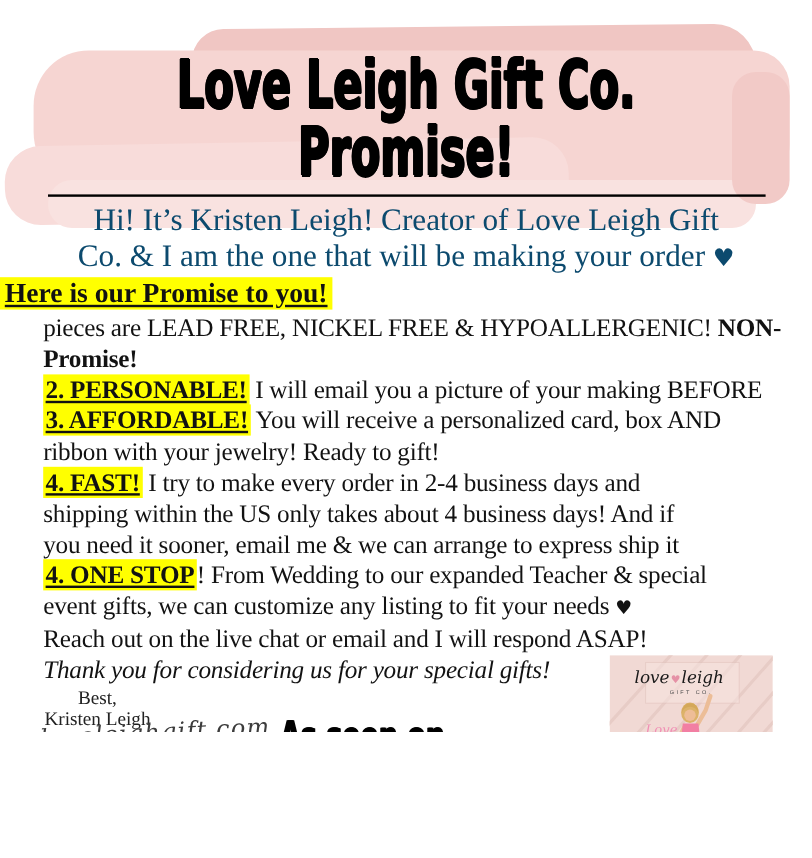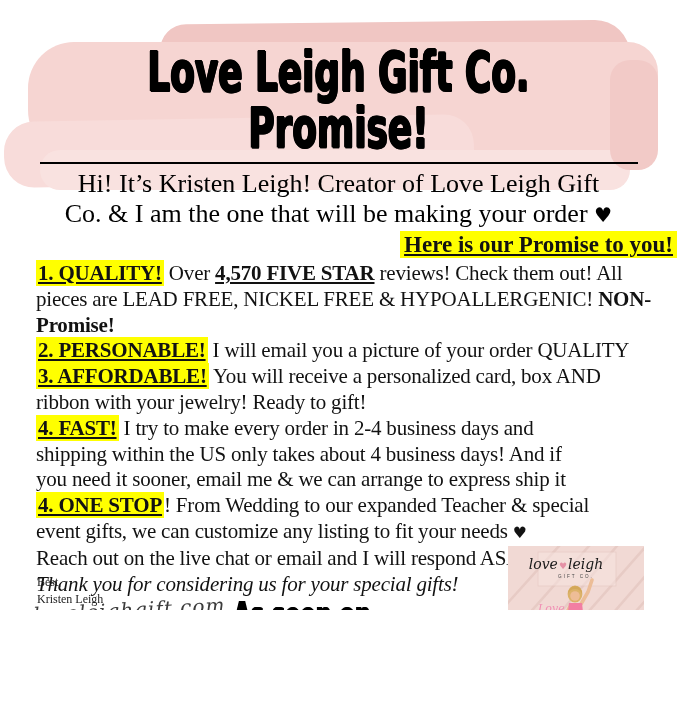--- a/index.html
+++ b/index.html
@@ -12,35 +12,35 @@
   .wash-c{top:118px;left:4px;width:470px;height:66px;background:#f8dcda;border-radius:30px;transform:rotate(-1deg);}
   .wash-d{top:150px;left:40px;width:590px;height:40px;background:#f9e2e0;border-radius:24px;}
   .wash-e{top:60px;left:610px;width:48px;height:110px;background:#f2cac7;border-radius:20px;}
 
   .title{position:relative;margin:0;padding-top:44px;text-align:center;line-height:1;
          font-family:"DejaVu Sans",sans-serif;font-weight:900;font-size:56px;color:#000;
          transform:scaleX(.64);transform-origin:50% 50%;
          text-shadow:1.4px 0 #000,-1.4px 0 #000,0 1.2px #000,0 -1.2px #000,1px 1px #000,-1px -1px #000;}
   .title-underline{position:relative;width:598px;height:2px;background:#000;margin:6px auto 0;}
 
-  .intro{position:relative;margin-top:5px;text-align:center;font-size:26px;line-height:30px;color:#000000;}
+  .intro{position:relative;margin-top:5px;text-align:center;font-size:26px;line-height:30px;color:#0c4a6e;}
   .heart{font-family:"DejaVu Sans",sans-serif;font-size:.78em;}
 
-  .promise{position:relative;text-align:right;margin-top:2px;font-size:23px;font-weight:bold;}
+  .promise{position:relative;text-align:left;margin-top:2px;font-size:23px;font-weight:bold;}
   .promise .hl-band{background:#ffff00;text-decoration:underline;padding:1px 4px;}
 
   .body-block{position:relative;margin-top:3px;padding-left:36px;font-size:21px;line-height:25.8px;letter-spacing:-.2px;}
   .bline{white-space:nowrap;}
   .seg-hl{background:#ffff00;font-weight:bold;text-decoration:underline;padding:1px 2px;}
   .seg-bu{font-weight:bold;text-decoration:underline;}
   .seg-b{font-weight:bold;}
   .seg-i{font-style:italic;}
   .seg-heart{font-family:"DejaVu Sans",sans-serif;font-size:.75em;margin-left:5px;}
 
-  .signoff{position:absolute;left:37px;top:574px;font-size:12px;line-height:17px;color:#222;}
+  .signoff{position:absolute;left:37px;top:574px;font-size:16px;line-height:17px;color:#222;text-align:center;}
   .sig-script{position:absolute;left:30px;top:598px;width:200px;text-align:center;
               font-family:"DejaVu Serif",serif;font-style:italic;font-size:20px;color:#3c3c3c;
               letter-spacing:1px;transform:rotate(-3deg);}
   .as-seen{position:absolute;left:232px;top:594px;font-family:"DejaVu Sans",sans-serif;font-weight:900;
            font-size:34px;color:#000;transform:scaleX(.66);transform-origin:0 0;
            text-shadow:1px 0 #000,-1px 0 #000,0 1px #000;border-bottom:3px solid #000;padding:0 8px 3px 2px;}
 
   .logo{position:absolute;}
   .logo-loveleigh{left:26px;top:632px;}
   .logo-weddingday{left:106px;top:630px;}
@@ -70,24 +70,23 @@
       <span>Co. &amp; I am the one that will be making your order</span>
       <span class="heart">♥</span>
     </div>
   </div>
 
   <div class="promise">
     <span class="hl-band">Here is our Promise to you!</span>
   </div>
 
   <div class="body-block">
-      <div class="bline"><span class="seg-hl">1. QUALITY!</span><span> Over </span><span class="seg-bu">4,570 FIVE STAR</span><span> reviews! Check them out! All</span></div>
       <div class="bline"><span>pieces are LEAD FREE, NICKEL FREE &amp; HYPOALLERGENIC! </span><span class="seg-b">NON-</span></div>
       <div class="bline"><span class="seg-b">Promise!</span></div>
-      <div class="bline"><span class="seg-hl">2. PERSONABLE!</span><span> I will email you a picture of your order QUALITY</span></div>
+      <div class="bline"><span class="seg-hl">2. PERSONABLE!</span><span> I will email you a picture of your making BEFORE</span></div>
       <div class="bline"><span class="seg-hl">3. AFFORDABLE!</span><span> You will receive a personalized card, box AND</span></div>
       <div class="bline"><span>ribbon with your jewelry! Ready to gift!</span></div>
       <div class="bline"><span class="seg-hl">4. FAST!</span><span> I try to make every order in 2-4 business days and</span></div>
       <div class="bline"><span>shipping within the US only takes about 4 business days! And if</span></div>
       <div class="bline"><span>you need it sooner, email me &amp; we can arrange to express ship it</span></div>
       <div class="bline"><span class="seg-hl">4. ONE STOP</span><span>! From Wedding to our expanded Teacher &amp; special</span></div>
       <div class="bline"><span>event gifts, we can customize any listing to fit your needs</span><span class="seg-heart">♥</span></div>
       <div class="bline"><span>Reach out on the live chat or email and I will respond ASAP!</span></div>
       <div class="bline"><span class="seg-i">Thank you for considering us for your special gifts!</span></div>
     </div>

